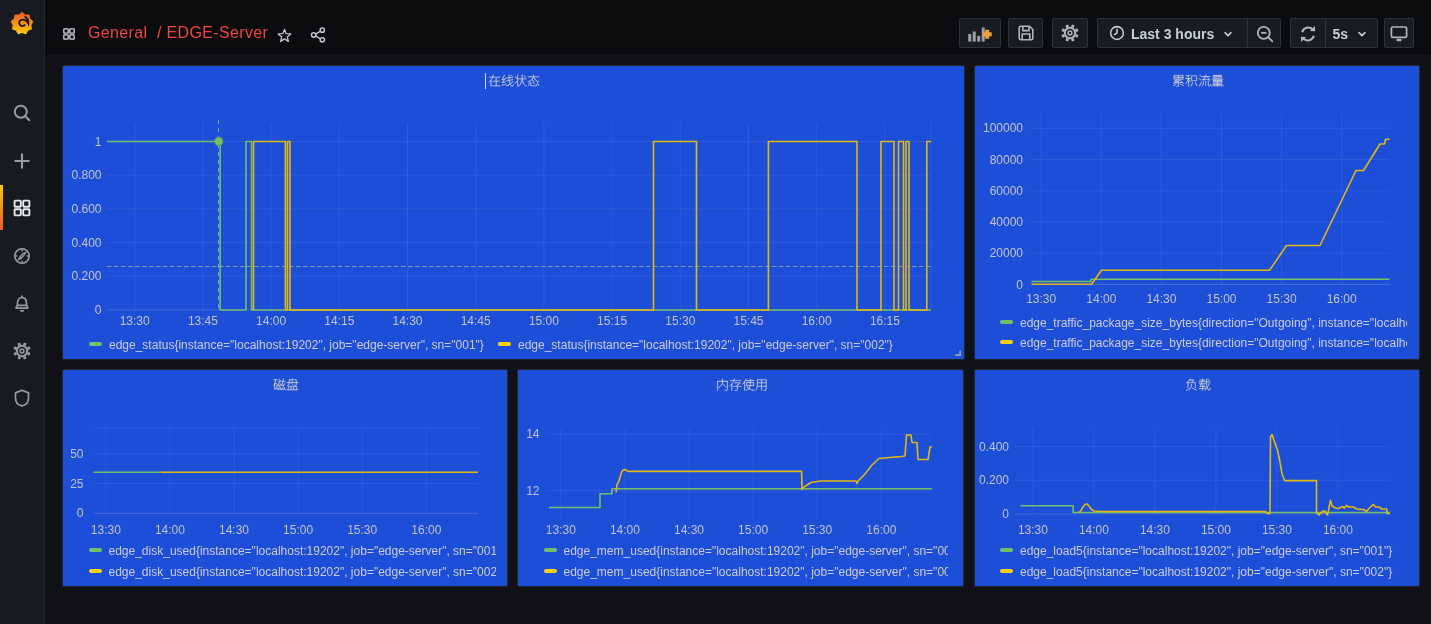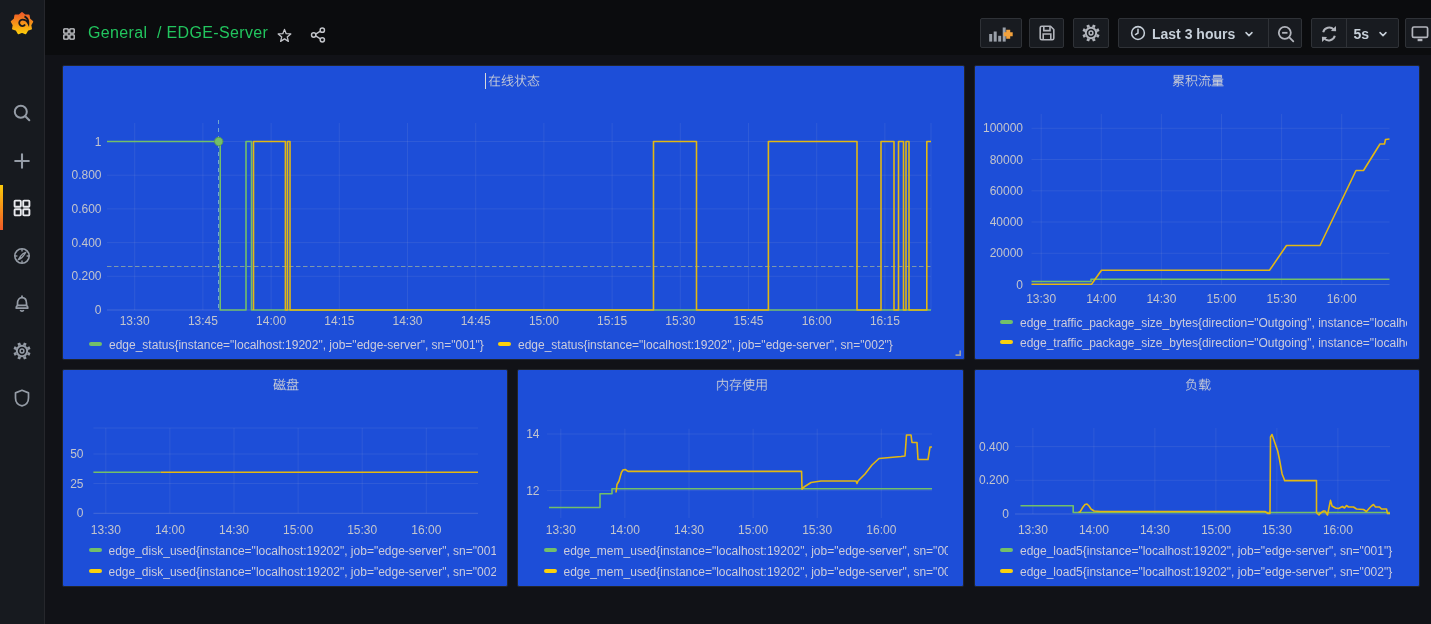--- a/index.html
+++ b/index.html
@@ -2,21 +2,21 @@
 <html><head><meta charset="utf-8">
 <style>
 * { margin:0; padding:0; box-sizing:border-box; }
 html,body { width:1431px; height:624px; background:#111217; overflow:hidden;
   font-family:"Liberation Sans", sans-serif; }
 #sidebar { position:absolute; left:0; top:0; width:45px; height:624px;
   background:#171a1f; border-right:1px solid #26272c; z-index:5; }
 #navbar { position:absolute; left:45px; top:0; width:1386px; height:55px;
   background:#0b0c0e; }
 .nbtn { position:absolute; top:17.5px; height:30px; background:#181b20;
-  border:1px solid #2f3237; border-radius:2px;margin-left:21px; }
+  border:1px solid #2f3237; border-radius:2px; }
 .nbtn > svg { position:absolute; left:50%; top:50%; transform:translate(-50%,-50%); }
 .panel { position:absolute; background:#1d4ed8; border:1px solid #22252a;
   border-radius:2px; overflow:hidden; }
 .ptitle { position:absolute; top:7px; left:0; text-align:center; font-size:13px;
   font-weight:500; color:#d8d9da; }
 .lrow { position:absolute; left:20px; height:16px; line-height:16px;
   white-space:nowrap; overflow:hidden; }
 .litem { margin-right:22px; }
 .dash { display:inline-block; width:13px; height:4.5px; border-radius:2px;
   vertical-align:middle; margin-right:7px; margin-top:-2px; }
@@ -24,21 +24,21 @@
 svg text { font-family:"Liberation Sans", sans-serif; }
 </style></head>
 <body>
 <div id="navbar">
     <div style="position:absolute;left:17px;top:26.5px"><svg width="14" height="14" viewBox="0 0 20 20" fill="none">
         <rect x="2.6" y="2.6" width="6.2" height="6.2" rx="0.8" stroke="#d0d1d5" stroke-width="1.9"></rect>
         <rect x="11.2" y="2.6" width="6.2" height="6.2" rx="0.8" stroke="#d0d1d5" stroke-width="1.9"></rect>
         <rect x="2.6" y="11.2" width="6.2" height="6.2" rx="0.8" stroke="#d0d1d5" stroke-width="1.9"></rect>
         <rect x="11.2" y="11.2" width="6.2" height="6.2" rx="0.8" stroke="#d0d1d5" stroke-width="1.9"></rect>
       </svg></div>
-    <div style="position:absolute;left:43px;top:11px;height:44px;line-height:44px;font-size:16px;font-weight:500;letter-spacing:0.35px;color:#22c55e">General&nbsp;&nbsp;/ EDGE-Server</div>
+    <div style="position:absolute;left:43px;top:11px;height:44px;line-height:44px;font-size:16px;font-weight:500;letter-spacing:0.35px;color:#ef4444">General&nbsp;&nbsp;/ EDGE-Server</div>
     <div style="position:absolute;left:231px;top:26.5px"><svg width="17" height="17" viewBox="0 0 20 20" fill="none">
         <polygon points="10.00,2.80 12.00,7.85 17.42,8.19 13.23,11.65 14.58,16.91 10.00,14.00 5.42,16.91 6.77,11.65 2.58,8.19 8.00,7.85" stroke="#c3c5ca" stroke-width="1.5" stroke-linejoin="round" fill="none"></polygon>
       </svg></div>
     <div style="position:absolute;left:264px;top:26px"><svg width="18" height="18" viewBox="0 0 20 20" fill="none">
         <circle cx="14.8" cy="4.6" r="2.4" stroke="#c3c5ca" stroke-width="1.6"></circle>
         <circle cx="5.2" cy="10" r="2.4" stroke="#c3c5ca" stroke-width="1.6"></circle>
         <circle cx="14.8" cy="15.4" r="2.4" stroke="#c3c5ca" stroke-width="1.6"></circle>
         <line x1="7.4" y1="8.9" x2="12.7" y2="5.7" stroke="#c3c5ca" stroke-width="1.6"></line>
         <line x1="7.4" y1="11.1" x2="12.7" y2="14.3" stroke="#c3c5ca" stroke-width="1.6"></line>
       </svg></div>

